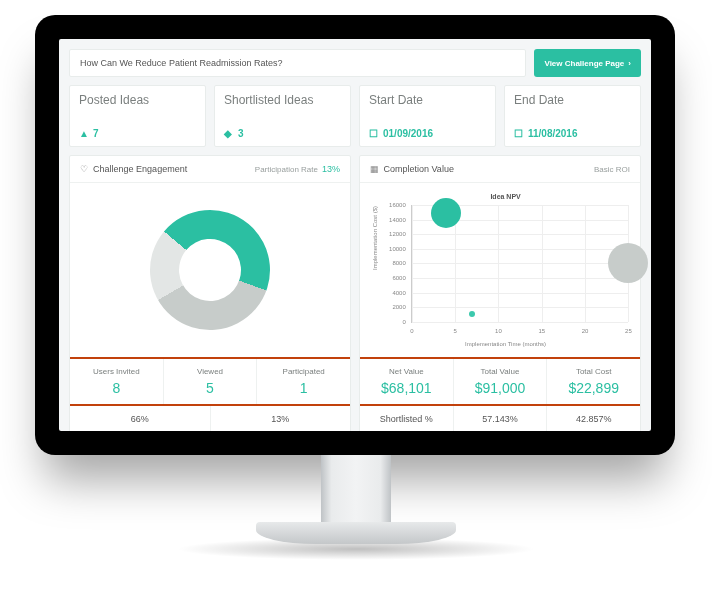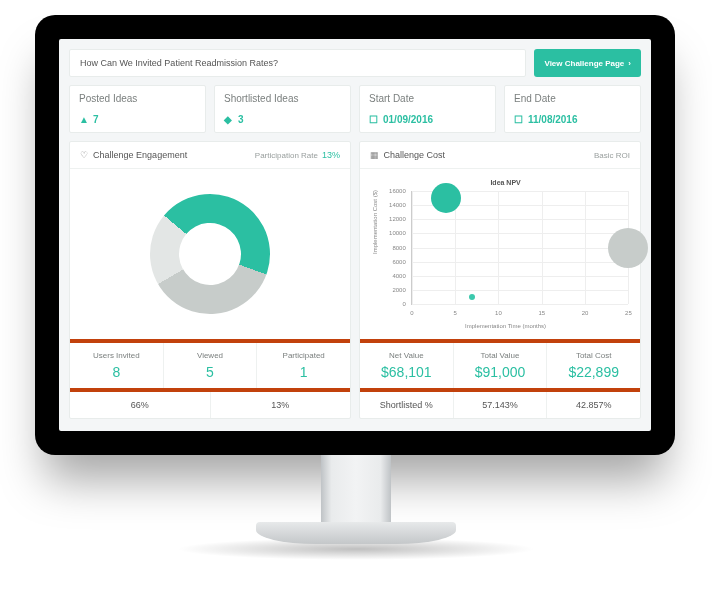--- a/index.html
+++ b/index.html
@@ -40,21 +40,21 @@
   .header-row { margin-bottom:8px; }
   .title-card { flex:1; display:flex; align-items:center; padding:8px 10px; font-size:9px; color:#555; }
   .btn {
     background:#2bbfa2; color:#fff; border-radius:3px; padding:7px 10px;
     font-size:8px; font-weight:600; display:flex; align-items:center; gap:4px;
     cursor:pointer;
   }
   .btn .chev { font-size:8px; }
 
   .stat-card { flex:1; padding:7px 9px; }
-  .stat-card .lbl { font-size:10px; color:#7a7f7e; margin-bottom:10px; }
+  .stat-card .lbl { font-size:12px; color:#7a7f7e; margin-bottom:21px; }
   .stat-card .val { font-size:10px; font-weight:600; display:flex; align-items:center; gap:4px; }
   .teal { color:#2bbfa2; }
   .ico { width:10px; display:inline-block; }
 
   .panels { display:flex; gap:8px; margin-top:8px; height:278px; }
   .panel { flex:1; display:flex; flex-direction:column; }
   .panel-head { display:flex; align-items:center; padding:8px 10px; border-bottom:1px solid #eef1f0; font-size:9px; color:#555; }
   .panel-head .spacer { flex:1; }
   .panel-head .sub { color:#9aa09f; font-size:8px; }
   .panel-body { flex:1; display:flex; align-items:center; justify-content:center; position:relative; }
@@ -73,36 +73,36 @@
   .chart-title { position:absolute; top:0; left:50%; transform:translateX(-50%); font-size:7px; font-weight:600; color:#555; }
   .plot { position:absolute; left:34px; top:12px; right:6px; bottom:24px; border:1px solid #ccc; border-top:none; border-right:none; }
   .ylabel { position:absolute; left:-2px; top:50%; transform:translateY(-50%) rotate(-90deg); transform-origin:left center; font-size:6px; color:#888; white-space:nowrap; }
   .xlabel { position:absolute; bottom:0; left:50%; transform:translateX(-50%); font-size:6px; color:#888; }
   .ytick { position:absolute; left:10px; font-size:6px; color:#888; transform:translateY(-50%); text-align:right; width:20px; }
   .xtick { position:absolute; bottom:12px; font-size:6px; color:#888; transform:translateX(-50%); }
   .grid-h { position:absolute; left:0; right:0; height:0; border-top:1px solid #eee; }
   .grid-v { position:absolute; top:0; bottom:0; width:0; border-left:1px solid #eee; }
   .bubble { position:absolute; border-radius:50%; transform:translate(-50%,-50%); }
 
-  .grid3 { display:flex; border-top:4px solid #c2410c; }
+  .grid3 { display:flex; border-top:2px solid #c2410c; }
   .grid3 > div { flex:1; text-align:center; padding:8px 4px; border-left:1px solid #eef1f0; }
   .grid3 > div:first-child { border-left:none; }
   .grid3 .lbl { font-size:8px; color:#7a7f7e; margin-bottom:4px; }
   .grid3 .big { font-size:14px; font-weight:300; }
   .grid3 .sm { font-size:9px; color:#555; }
 </style>
 </head>
 <body>
 
 <div class="monitor">
   <div class="screen">
 
     <div class="row header-row">
       <div class="card title-card">
-        <span>How Can We Invited Patient Readmission Rates?</span>
+        <span>How Can We Reduce Patient Readmission Rates?</span>
       </div>
       <div class="btn">
         <span>View Challenge Page</span>
         <span class="chev">›</span>
       </div>
     </div>
 
     <div class="row">
       <div class="card stat-card">
         <div class="lbl">Posted Ideas</div>
@@ -167,21 +167,21 @@
           </div>
           <div>
             <div class="sm">13%</div>
           </div>
         </div>
       </div>
 
       <div class="card panel">
         <div class="panel-head">
           <span style="margin-right:5px;color:#888">▦</span>
-          <span>Challenge Cost</span>
+          <span>Completion Value</span>
           <span class="spacer"></span>
           <span class="sub">Basic ROI</span>
         </div>
         <div class="panel-body">
           <div class="chart">
             <div class="chart-title">Idea NPV</div>
             <div id="bubble-plot" class="plot">
                 <div class="grid-h" style="top: 100%;"></div>
                 <div class="grid-h" style="top: 87.5%;"></div>
                 <div class="grid-h" style="top: 75%;"></div>

